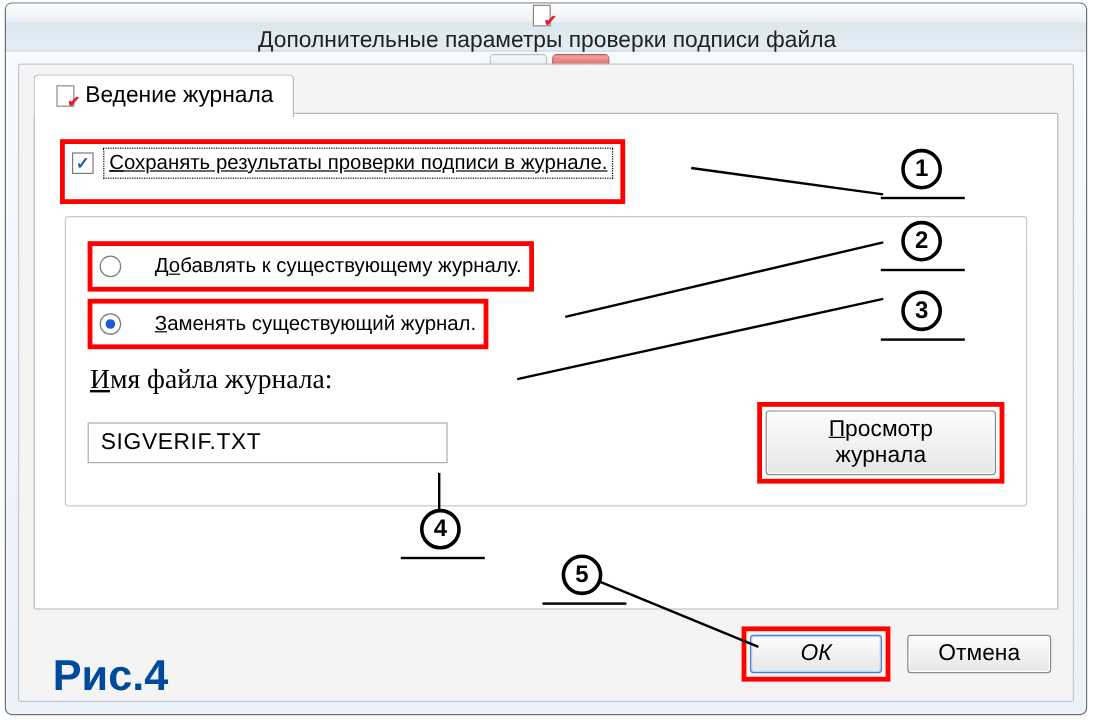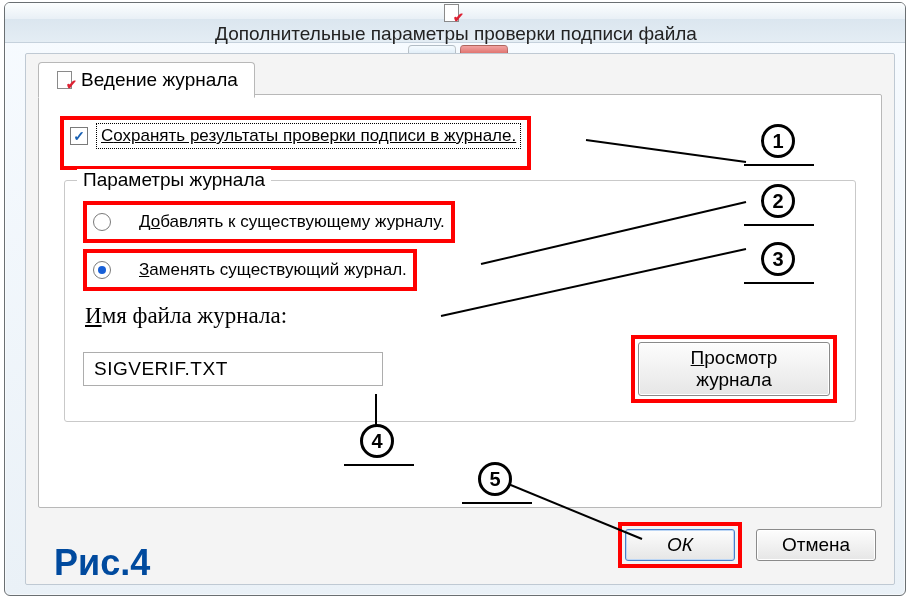--- a/index.html
+++ b/index.html
@@ -65,21 +65,20 @@
   }
   .tb-btn svg { display:block; }
 
   
   .client {
     position: absolute;
     left: 10px; right: 10px; top: 50px; bottom: 10px;
     background: #f4f4f4;
     border: 1px solid #bfc9d3;
     border-radius: 2px;
-    margin-left: 10px;
   }
 
   
   .tabs { position: relative; padding: 8px 12px 0 12px; }
   .tab {
     display: inline-flex;
     align-items: center;
     gap: 6px;
     padding: 6px 16px;
     background: #fff;
@@ -267,21 +266,20 @@
       <span class="redbox">
         <span class="save-row">
           <span class="checkbox">✓</span>
           <span class="dotted-check-label">
             <span class="underline-letter">С</span><span></span>охранять результаты проверки подписи в журнале.
           </span>
         </span>
       </span>
 
       <div class="groupbox">
-        <div class="legend">Параметры журнала</div>
 
         <span class="redbox">
           <span class="radio-row">
             <span class="radio"></span>
             <span>
               <span>Д</span><span class="underline-letter">о</span><span>бавлять к существующему журналу.</span>
             </span>
           </span>
         </span>
 

